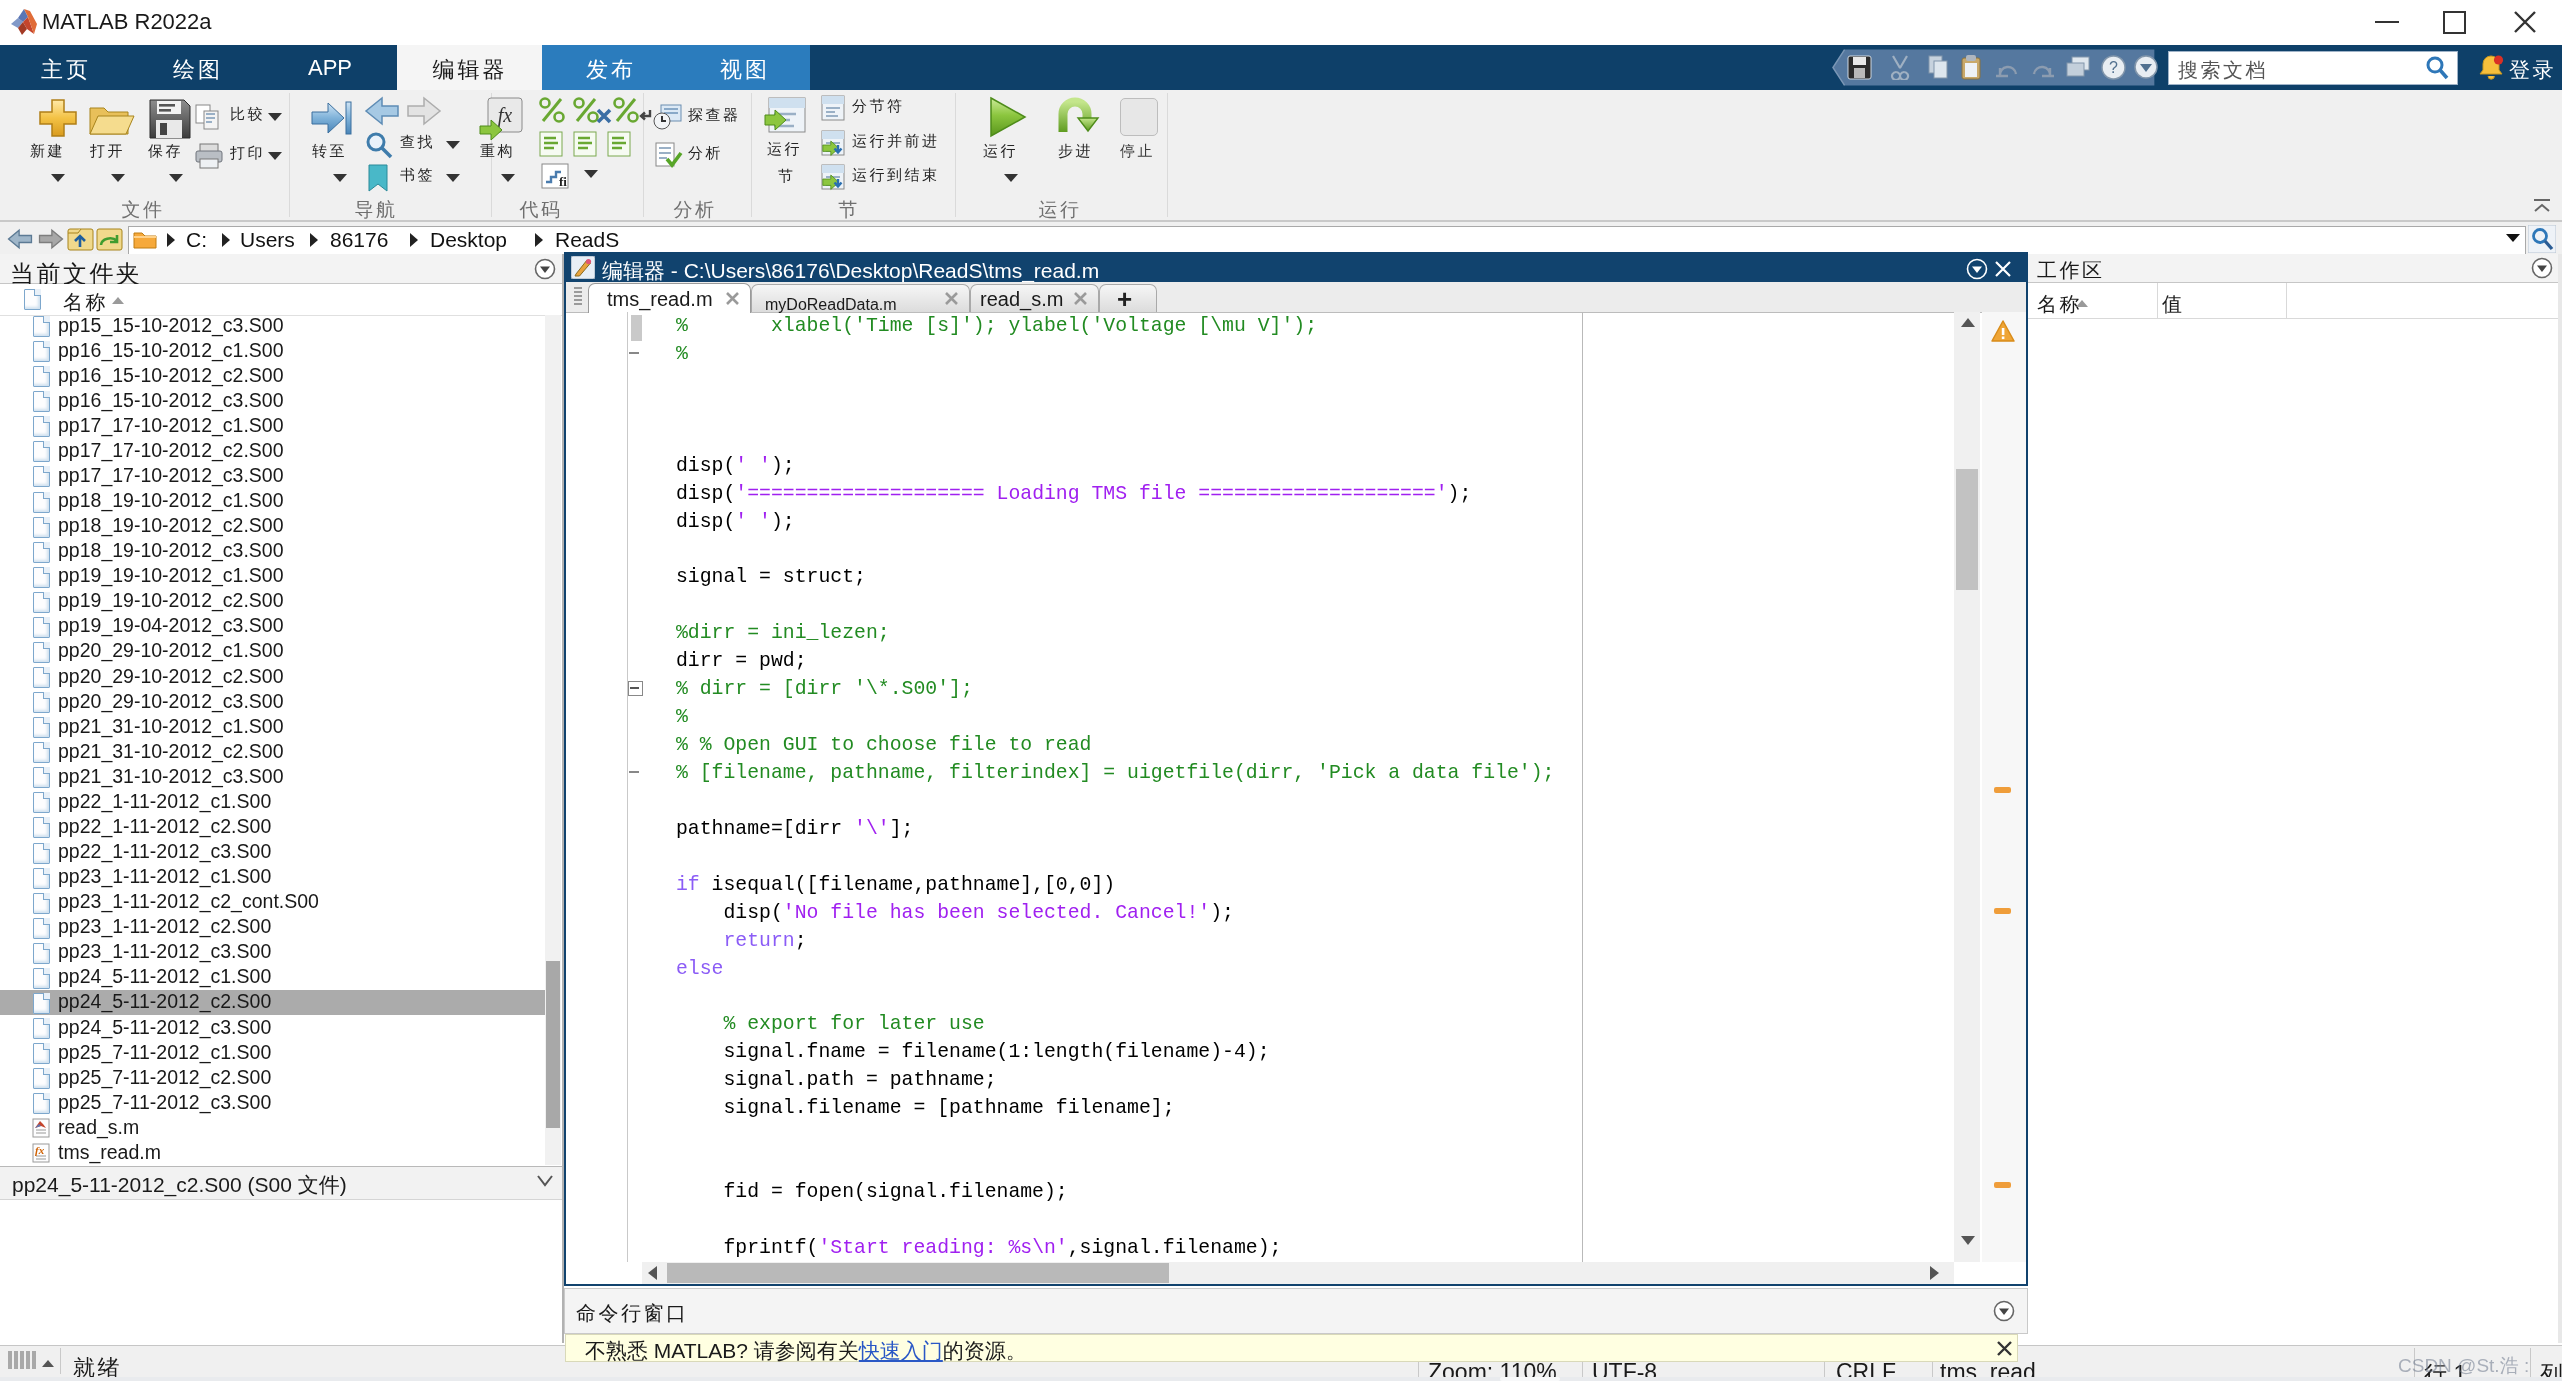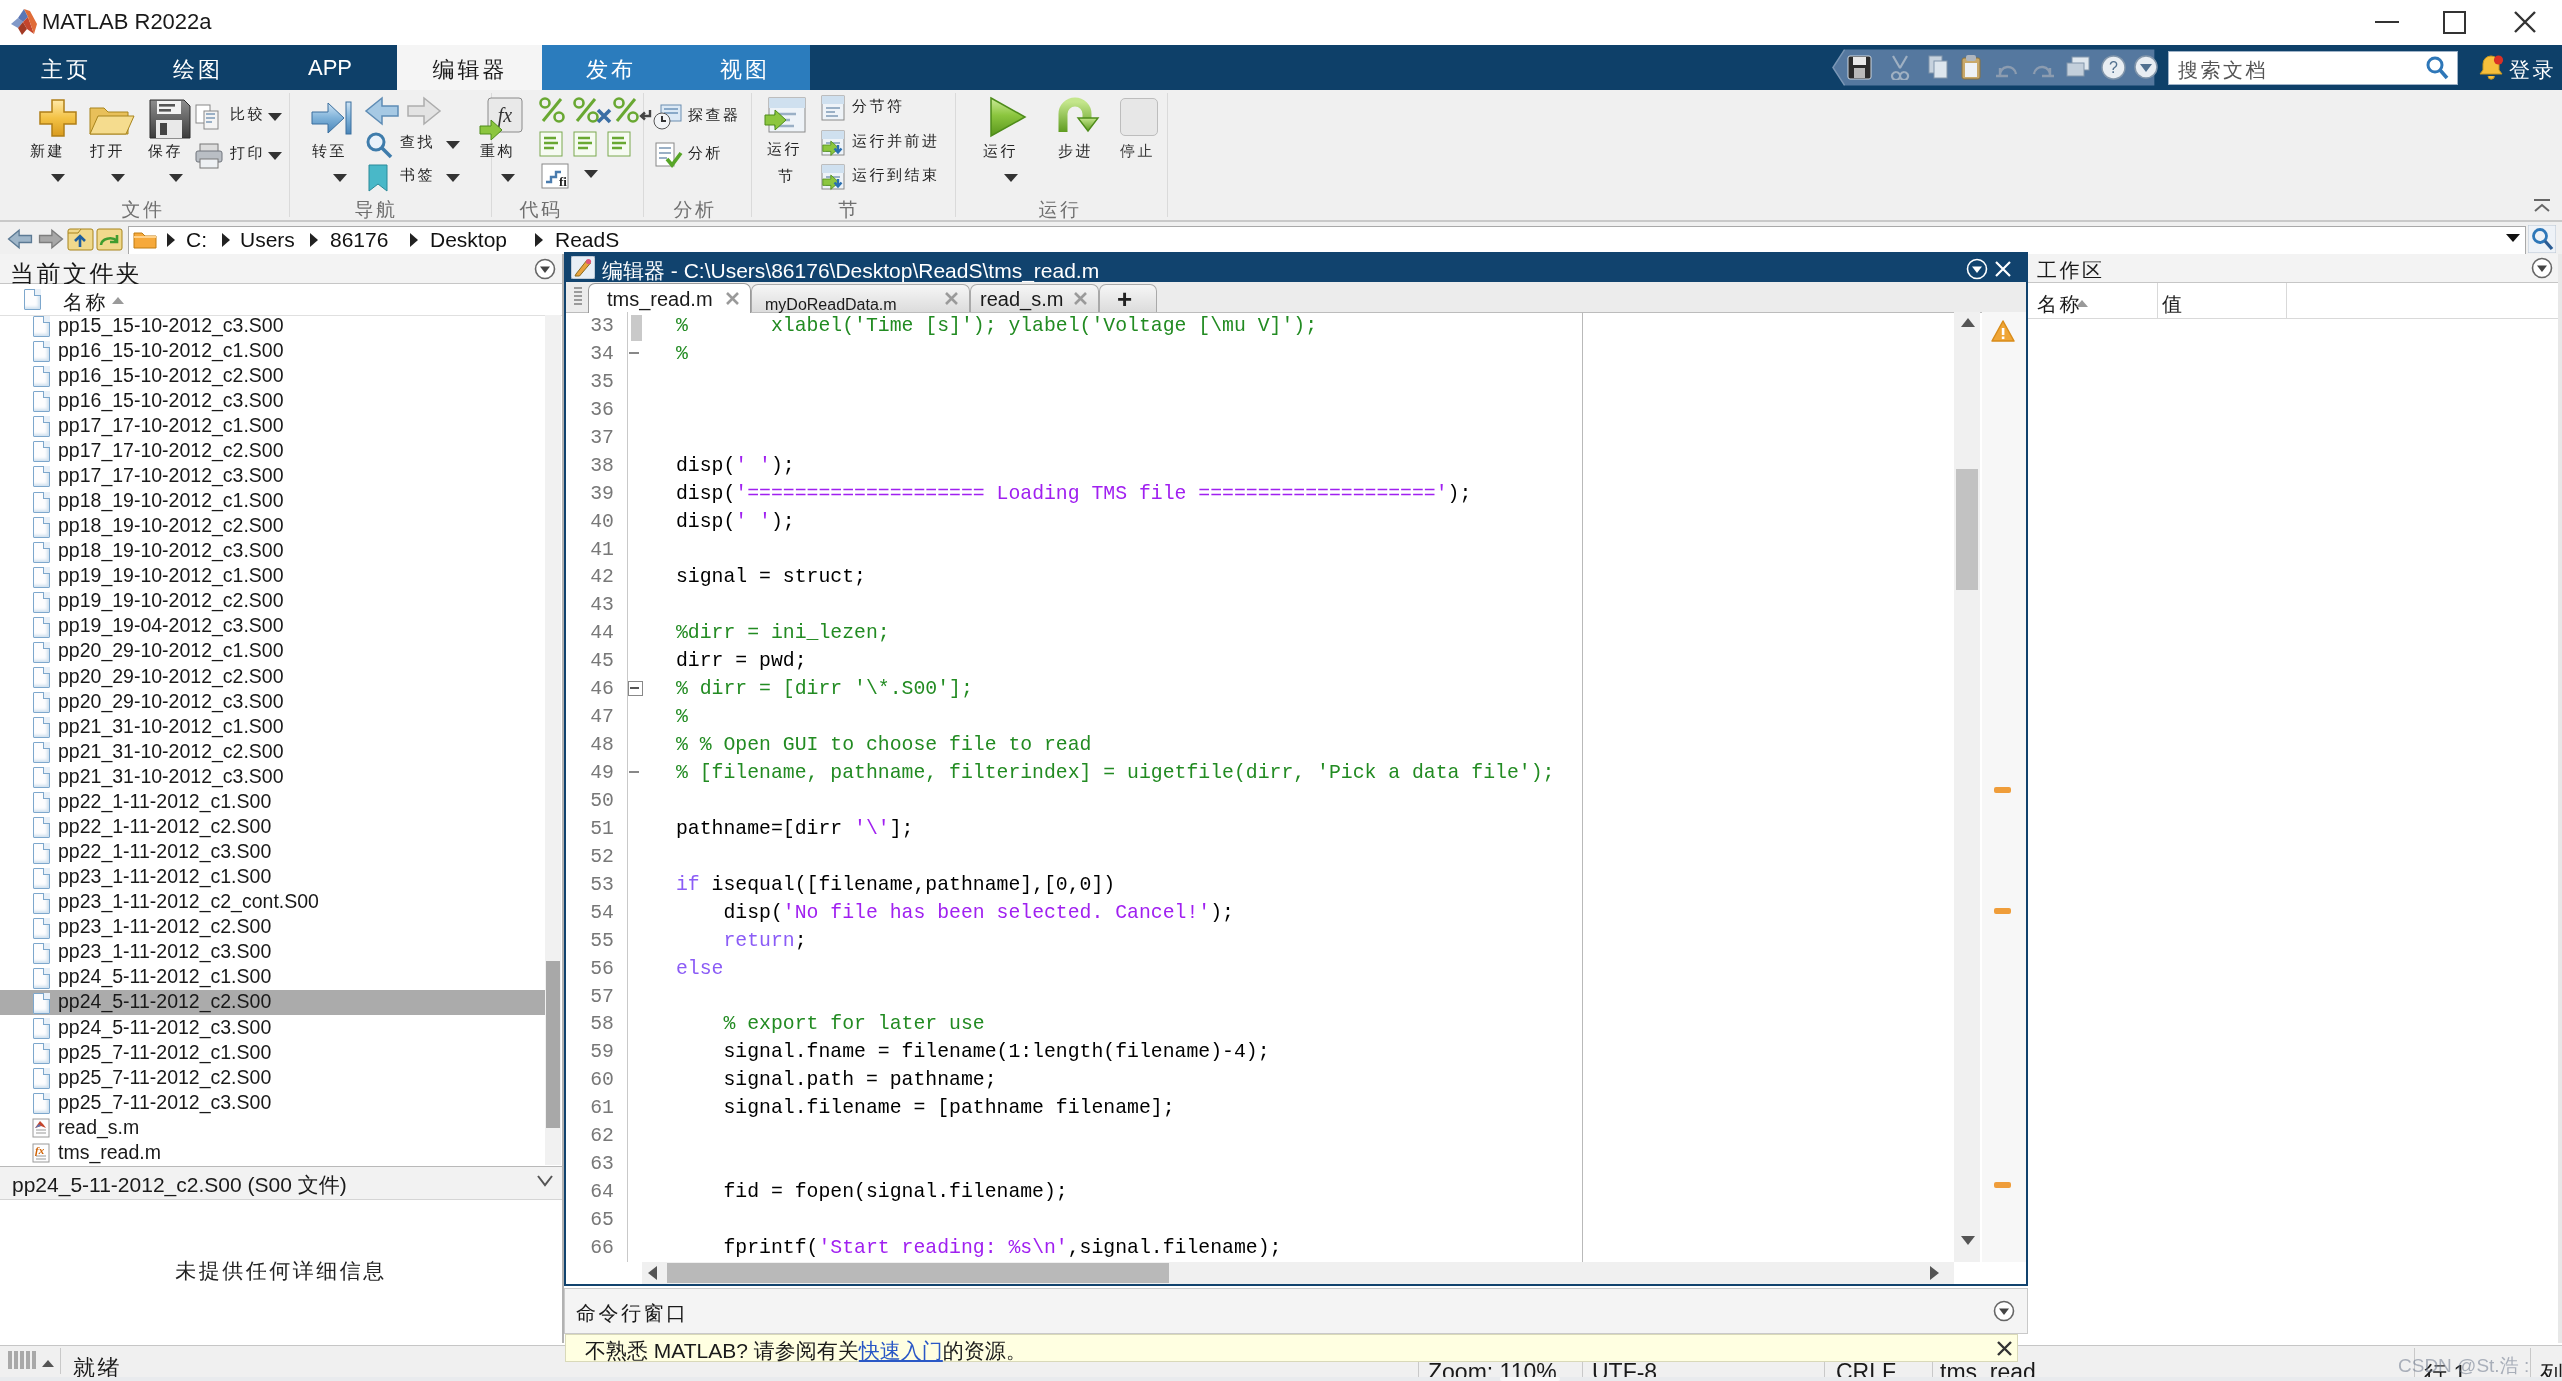--- a/index.html
+++ b/index.html
@@ -420,21 +420,20 @@
       <text x="4" y="11" font-size="11" font-style="italic" font-weight="bold" fill="#d06000" font-family="Liberation Serif">fx</text>
     </svg>
 <div class="crow" style="left:58px;top:1140.8px">tms_read.m</div>
 <div class="ab" style="left:545px;top:315px;width:16px;height:850px;background:#f1f1f1"></div>
 <div class="ab" style="left:546px;top:961px;width:14px;height:167px;background:#a8a8a8"></div>
 <div class="ab" style="left:0;top:1166px;width:562px;height:32px;background:#f2f2f2;border-top:1px solid #b9b9b9;border-bottom:1px solid #d5d5d5"></div>
 <div class="ab" style="left:12px;top:1171px;font-size:21px;color:#1a1a1a">pp24_5-11-2012_c2.S00  (S00 文件)</div>
 <svg class="ab" style="left:536px;top:1174px" width="18" height="14" viewBox="0 0 18 14">
       <path d="M2 2 L9 11 L16 2" stroke="#555" stroke-width="2" fill="none"></path>
     </svg>
-<div class="ab" style="left:0;top:1257px;width:562px;text-align:center;font-size:21px;color:#222;letter-spacing:2.5px">未提供任何详细信息</div>
 <div class="ab" style="left:564px;top:252px;width:1464px;height:1034px;background:#fff;border:2px solid #11436e;box-sizing:border-box"></div>
 <div class="ab" style="left:564px;top:252px;width:1464px;height:30px;background:#11436e"></div>
 <svg class="ab" style="left:571px;top:256px" width="24" height="23" viewBox="0 0 24 23">
       <rect x="0" y="0" width="24" height="23" rx="2" fill="#e8eef5" stroke="#9ab"></rect>
       <path d="M5 18 L16 4 l3.5 3 L8.5 20 L4 20 Z" fill="#e8a33d" stroke="#8a6a20"></path>
       <circle cx="17.5" cy="5.5" r="2.6" fill="#e05575"></circle>
     </svg>
 <div class="ab" style="left:602px;top:257px;font-size:21px;color:#fff">编辑器 - C:\Users\86176\Desktop\ReadS\tms_read.m</div>
 <svg class="ab" style="left:1966px;top:258px" width="22" height="22" viewBox="0 0 22 22">
       <circle cx="11" cy="11" r="9.5" fill="none" stroke="#fff" stroke-width="1.6"></circle>
@@ -456,21 +455,20 @@
       <path d="M2 2 L13 13 M13 2 L2 13" stroke="#9a9a9a" stroke-width="2.6"></path>
     </svg>
 <div class="ab" style="left:970px;top:284px;width:129px;height:28px;background:linear-gradient(#f6f6f6,#dcdcdc);border:1px solid #a9a9a9;border-bottom:none;border-radius:7px 7px 0 0;box-sizing:border-box"></div>
 <div class="ab" style="left:980px;top:288px;font-size:20px;color:#1a1a1a">read_s.m</div>
 <svg class="ab" style="left:1073px;top:291px" width="15" height="15">
       <path d="M2 2 L13 13 M13 2 L2 13" stroke="#9a9a9a" stroke-width="2.6"></path>
     </svg>
 <div class="ab" style="left:1099px;top:284px;width:58px;height:28px;background:linear-gradient(#f6f6f6,#dcdcdc);border:1px solid #a9a9a9;border-bottom:none;border-radius:7px 7px 0 0;box-sizing:border-box"></div>
 <div class="ab" style="left:1117px;top:284px;font-size:26px;font-weight:bold;color:#222">+</div>
 <div class="ab" style="left:627px;top:312px;width:1px;height:950px;background:#c9c9c9"></div>
-<div class="ab mono" style="left:566px;top:313px;width:48px;text-align:right;font-size:19.8px;line-height:27.94px;color:#787878">33<br>34<br>35<br>36<br>37<br>38<br>39<br>40<br>41<br>42<br>43<br>44<br>45<br>46<br>47<br>48<br>49<br>50<br>51<br>52<br>53<br>54<br>55<br>56<br>57<br>58<br>59<br>60<br>61<br>62<br>63<br>64<br>65<br>66<br></div>
 <div class="ab mono" style="left:676px;top:313px;font-size:19.8px;line-height:27.94px;color:#000;white-space:pre"><div><span class="g">%       xlabel('Time [s]'); ylabel('Voltage [\mu V]');</span></div><div><span class="g">%</span></div><div>&nbsp;</div><div>&nbsp;</div><div>&nbsp;</div><div>disp(<span class="p">' '</span>);</div><div>disp(<span class="p">'==================== Loading TMS file ===================='</span>);</div><div>disp(<span class="p">' '</span>);</div><div>&nbsp;</div><div>signal = struct;</div><div>&nbsp;</div><div><span class="g">%dirr = ini_lezen;</span></div><div>dirr = pwd;</div><div><span class="g">% dirr = [dirr '\*.S00'];</span></div><div><span class="g">%</span></div><div><span class="g">% % Open GUI to choose file to read</span></div><div><span class="g">% [filename, pathname, filterindex] = uigetfile(dirr, 'Pick a data file');</span></div><div>&nbsp;</div><div>pathname=[dirr <span class="p">'\'</span>];</div><div>&nbsp;</div><div><span class="k">if</span> isequal([filename,pathname],[0,0])</div><div>    disp(<span class="p">'No file has been selected. Cancel!'</span>);</div><div>    <span class="k">return</span>;</div><div><span class="k">else</span></div><div>&nbsp;</div><div>    <span class="g">% export for later use</span></div><div>    signal.fname = filename(1:length(filename)-4);</div><div>    signal.path = pathname;</div><div>    signal.filename = [pathname filename];</div><div>&nbsp;</div><div>&nbsp;</div><div>    fid = fopen(signal.filename);</div><div>&nbsp;</div><div>    fprintf(<span class="p">'Start reading: %s\n'</span>,signal.filename);</div></div>
 <div class="ab" style="left:631px;top:315px;width:11px;height:26px;background:#c9c9c9"></div>
 <div class="ab" style="left:629px;top:352px;width:10px;height:2px;background:#888"></div>
 <div class="ab" style="left:628px;top:681px;width:13px;height:13px;border:1px solid #888;background:#fff"></div>
 <div class="ab" style="left:630px;top:687px;width:9px;height:2px;background:#555"></div>
 <div class="ab" style="left:629px;top:771px;width:10px;height:2px;background:#888"></div>
 <div class="ab" style="left:1582px;top:312px;width:1px;height:950px;background:#b9b9b9"></div>
 <div class="ab" style="left:1954px;top:312px;width:26px;height:950px;background:#f0f0f0"></div>
 <div class="ab" style="left:1961px;top:318px;width:0;height:0;border-left:7px solid transparent;border-right:7px solid transparent;border-bottom:9px solid #555"></div>
 <div class="ab" style="left:1961px;top:1236px;width:0;height:0;border-left:7px solid transparent;border-right:7px solid transparent;border-top:9px solid #555"></div>

